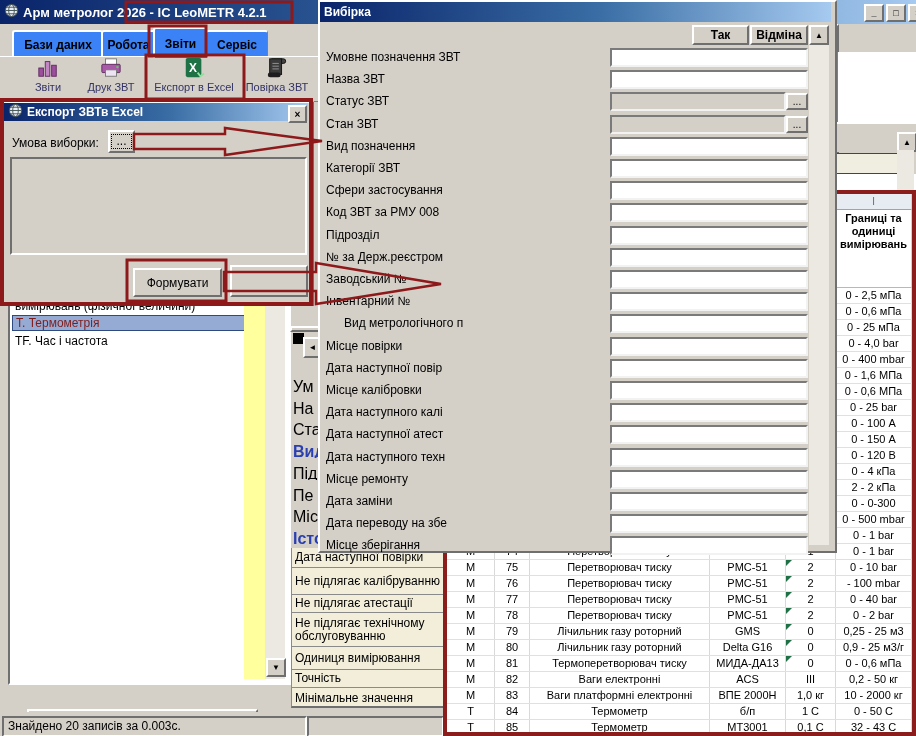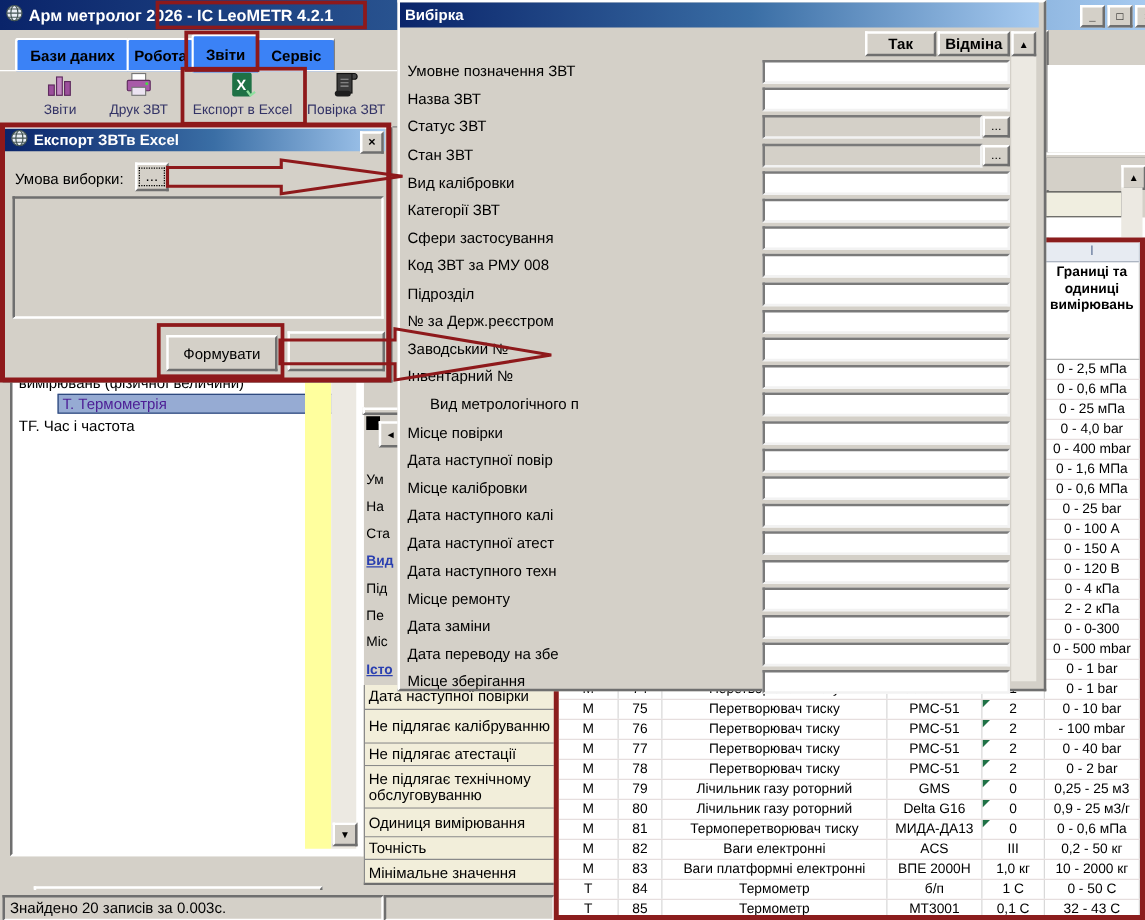--- a/index.html
+++ b/index.html
@@ -17,24 +17,24 @@
        font-weight:bold;display:flex;align-items:center;justify-content:center;font-size:12px;}
   .tab.active{top:27px;height:29px;z-index:3;}
   .tbtn{position:absolute;top:57px;height:42px;display:flex;flex-direction:column;align-items:center;
         justify-content:flex-start;color:#333366;font-size:11px;}
   .inp{position:absolute;height:15px;background:#fff;border:2px solid;border-color:#7a7a7a #f2f2f2 #f2f2f2 #7a7a7a;}
   .inp.gray{background:#d4d0c8;}
   .btn{display:flex;align-items:center;justify-content:center;font-size:12px;box-sizing:border-box;}
   .lbl{position:absolute;white-space:nowrap;font-size:12px;}
   .listitem{position:absolute;left:2px;width:230px;height:16px;line-height:16px;padding-left:3px;
             white-space:nowrap;overflow:hidden;}
-  .listitem.sel{background:#96abd3;color:#4c1d95;border:1px solid #2f4a7e;height:14px;line-height:14px;margin-left:34px;}
+  .listitem.sel{background:#96abd3;color:#7f1d1d;border:1px solid #2f4a7e;height:14px;line-height:14px;}
   .creamrow{position:absolute;left:0;width:100%;box-sizing:border-box;border-bottom:1px solid #8a8a8a;
             background:#f2eeda;display:flex;align-items:center;padding:0 3px;font-size:12px;line-height:13px;}
-  .plabel{position:absolute;left:293px;width:26px;height:15px;overflow:hidden;white-space:nowrap;font-size:11px;}
+  .plabel{position:absolute;left:293px;width:26px;height:15px;overflow:hidden;white-space:nowrap;font-size:16px;}
   .plabel.link{color:#2a3fb0;text-decoration:underline;font-weight:bold;}
   
   #excel-table{position:absolute;left:443px;top:190px;width:473px;height:546px;box-sizing:border-box;
                border:4px solid #8b1d1d;background:#fff;overflow:hidden;}
   .xrow{display:flex;width:465px;}
   .xletters{height:16px;background:#e7ebf2;}
   .xletter{box-sizing:border-box;border-right:1px solid #ccd2db;border-bottom:1px solid #9aa4b2;
            color:#64789b;font-size:11px;text-align:center;line-height:15px;}
   .xletter.selcol{background:#f6c06c;color:#5a4a28;border-bottom:2px solid #c98a2e;}
   .xhead{height:78px;}
@@ -186,21 +186,21 @@
         <div class="lbl" style="left: 6px; top: 48px;">Умовне позначення ЗВТ</div>
         <div class="inp" style="left: 290px; top: 46px; width: 194px;"></div>
         <div class="lbl" style="left: 6px; top: 70px;">Назва ЗВТ</div>
         <div class="inp" style="left: 290px; top: 68px; width: 194px;"></div>
         <div class="lbl" style="left: 6px; top: 92px;">Статус ЗВТ</div>
         <div class="inp gray" style="left: 290px; top: 90px; width: 172px;"></div>
         <div class="abs raised btn" style="left: 466px; top: 91px; width: 22px; height: 17px; font-size: 10px;">...</div>
         <div class="lbl" style="left: 6px; top: 115px;">Стан ЗВТ</div>
         <div class="inp gray" style="left: 290px; top: 113px; width: 172px;"></div>
         <div class="abs raised btn" style="left: 466px; top: 114px; width: 22px; height: 17px; font-size: 10px;">...</div>
-        <div class="lbl" style="left: 6px; top: 137px;">Вид калібровки</div>
+        <div class="lbl" style="left: 6px; top: 137px;">Вид позначення</div>
         <div class="inp" style="left: 290px; top: 135px; width: 194px;"></div>
         <div class="lbl" style="left: 6px; top: 159px;">Категорії ЗВТ</div>
         <div class="inp" style="left: 290px; top: 157px; width: 194px;"></div>
         <div class="lbl" style="left: 6px; top: 181px;">Сфери застосування</div>
         <div class="inp" style="left: 290px; top: 179px; width: 194px;"></div>
         <div class="lbl" style="left: 6px; top: 203px;">Код ЗВТ за РМУ 008</div>
         <div class="inp" style="left: 290px; top: 201px; width: 194px;"></div>
         <div class="lbl" style="left: 6px; top: 226px;">Підрозділ</div>
         <div class="inp" style="left: 290px; top: 224px; width: 194px;"></div>
         <div class="lbl" style="left: 6px; top: 248px;">№ за Держ.реєстром</div>

